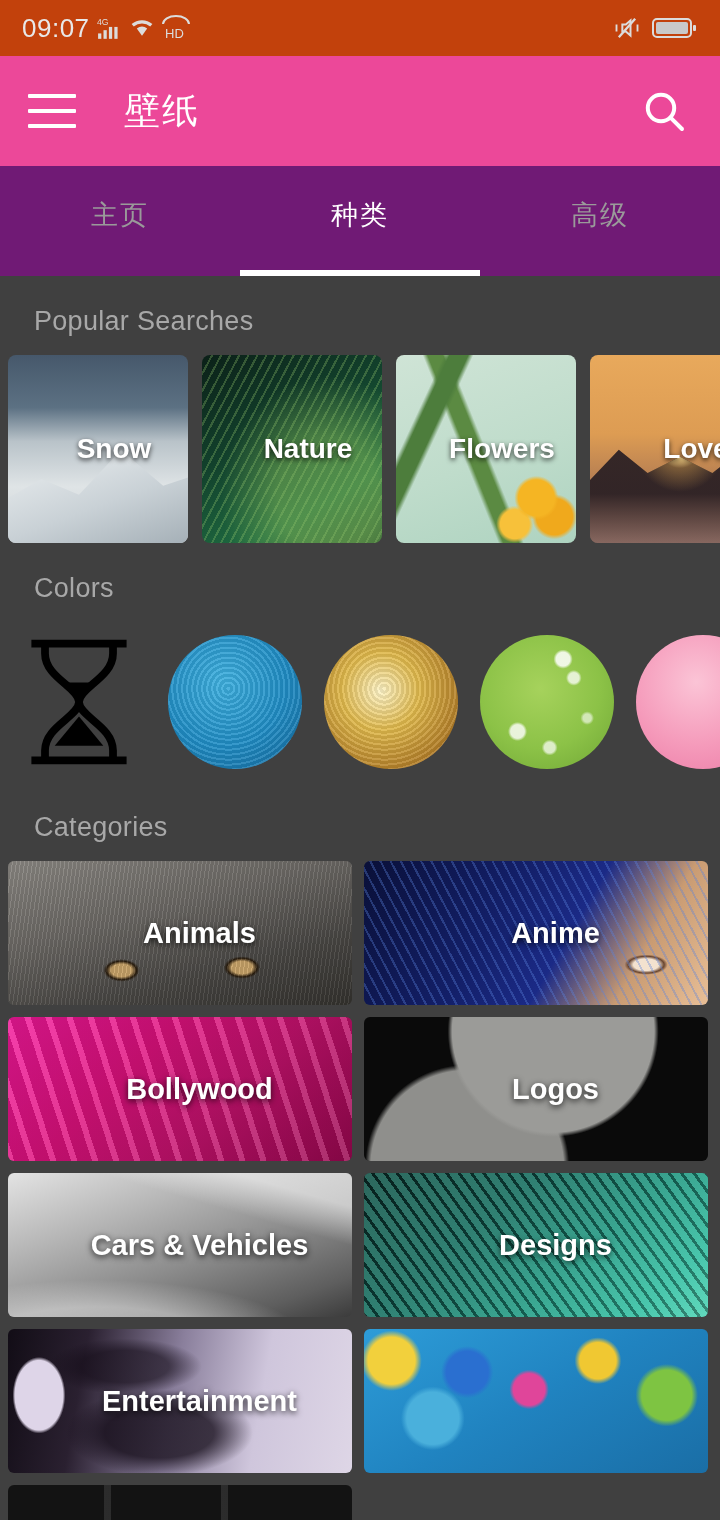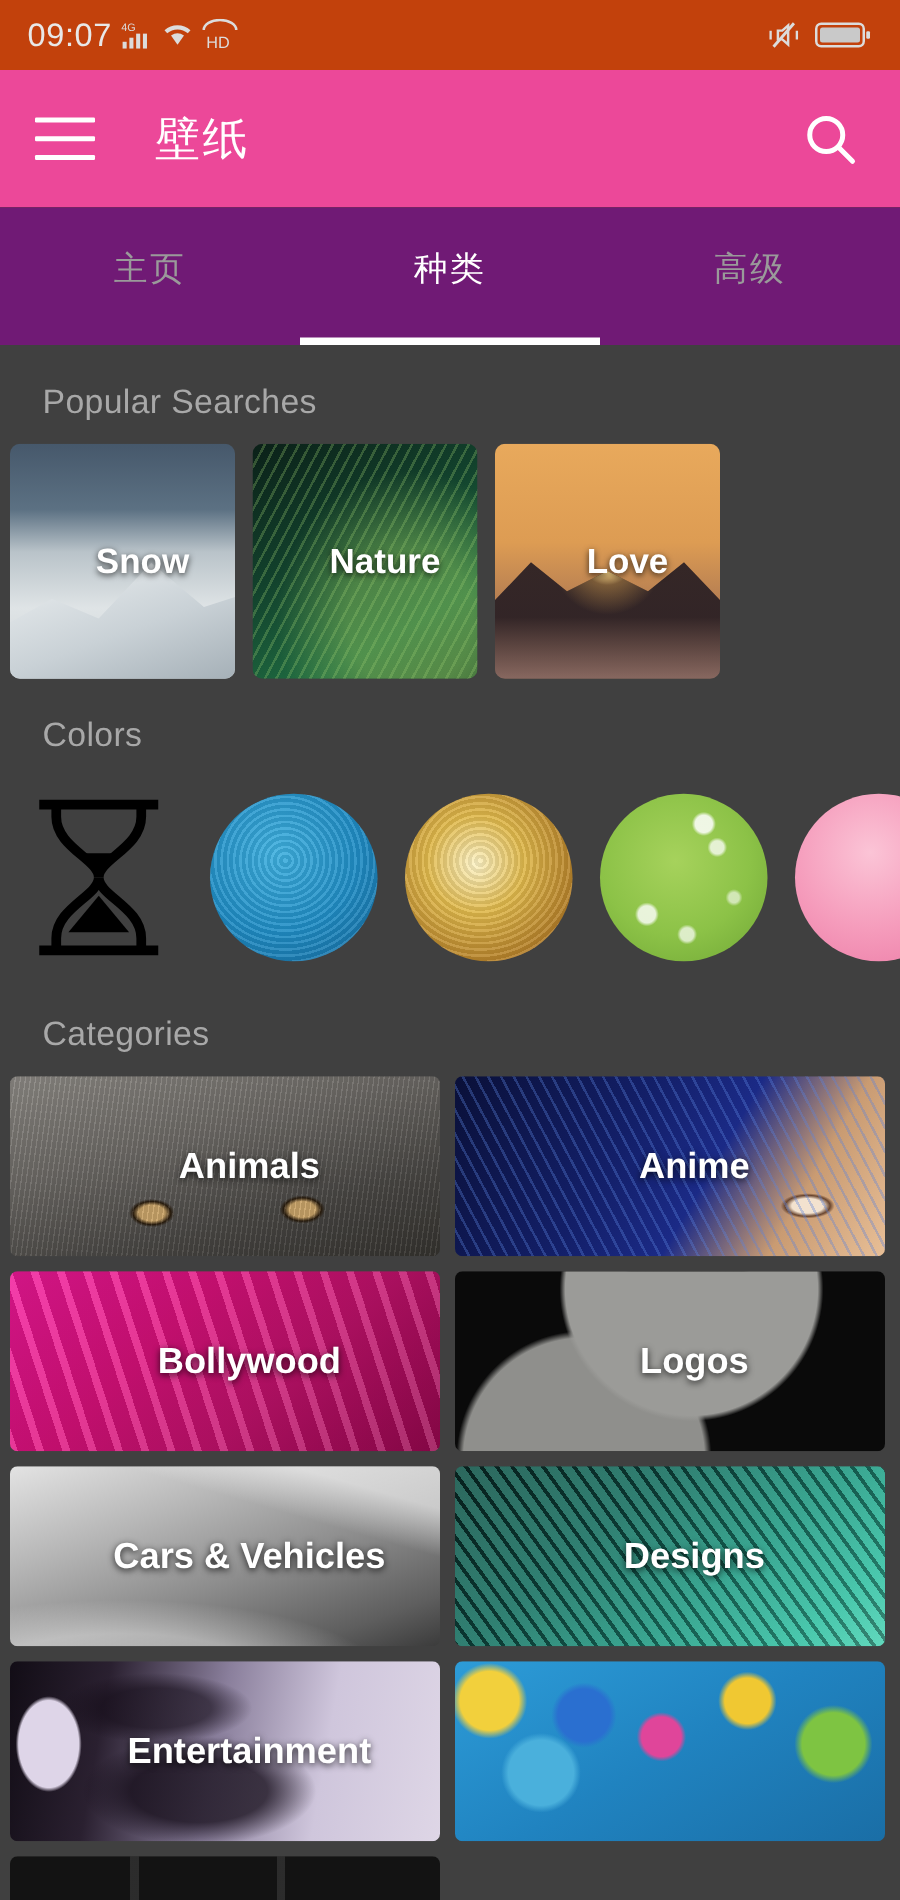--- a/index.html
+++ b/index.html
@@ -247,20 +247,24 @@
     <div class="pop-strip">
       <div class="pop-card">
         <div class="bg art-snow"></div>
         <span class="label">Snow</span>
       </div>
       <div class="pop-card">
         <div class="bg art-nature"></div>
         <span class="label">Nature</span>
       </div>
       <div class="pop-card">
+        <div class="bg art-flowers"></div>
+        <span class="label">Flowers</span>
+      </div>
+      <div class="pop-card">
         <div class="bg art-love"></div>
         <span class="label">Love</span>
       </div>
     </div>
 
     <div class="section-title">Colors</div>
     <div class="colors-strip">
       <div class="hourglass-slot">
         <svg width="108" height="136" viewBox="0 0 44 56" fill="none" stroke="#000000" stroke-width="3.2">
           <line x1="4" y1="4" x2="40" y2="4" stroke-linecap="square"></line>

